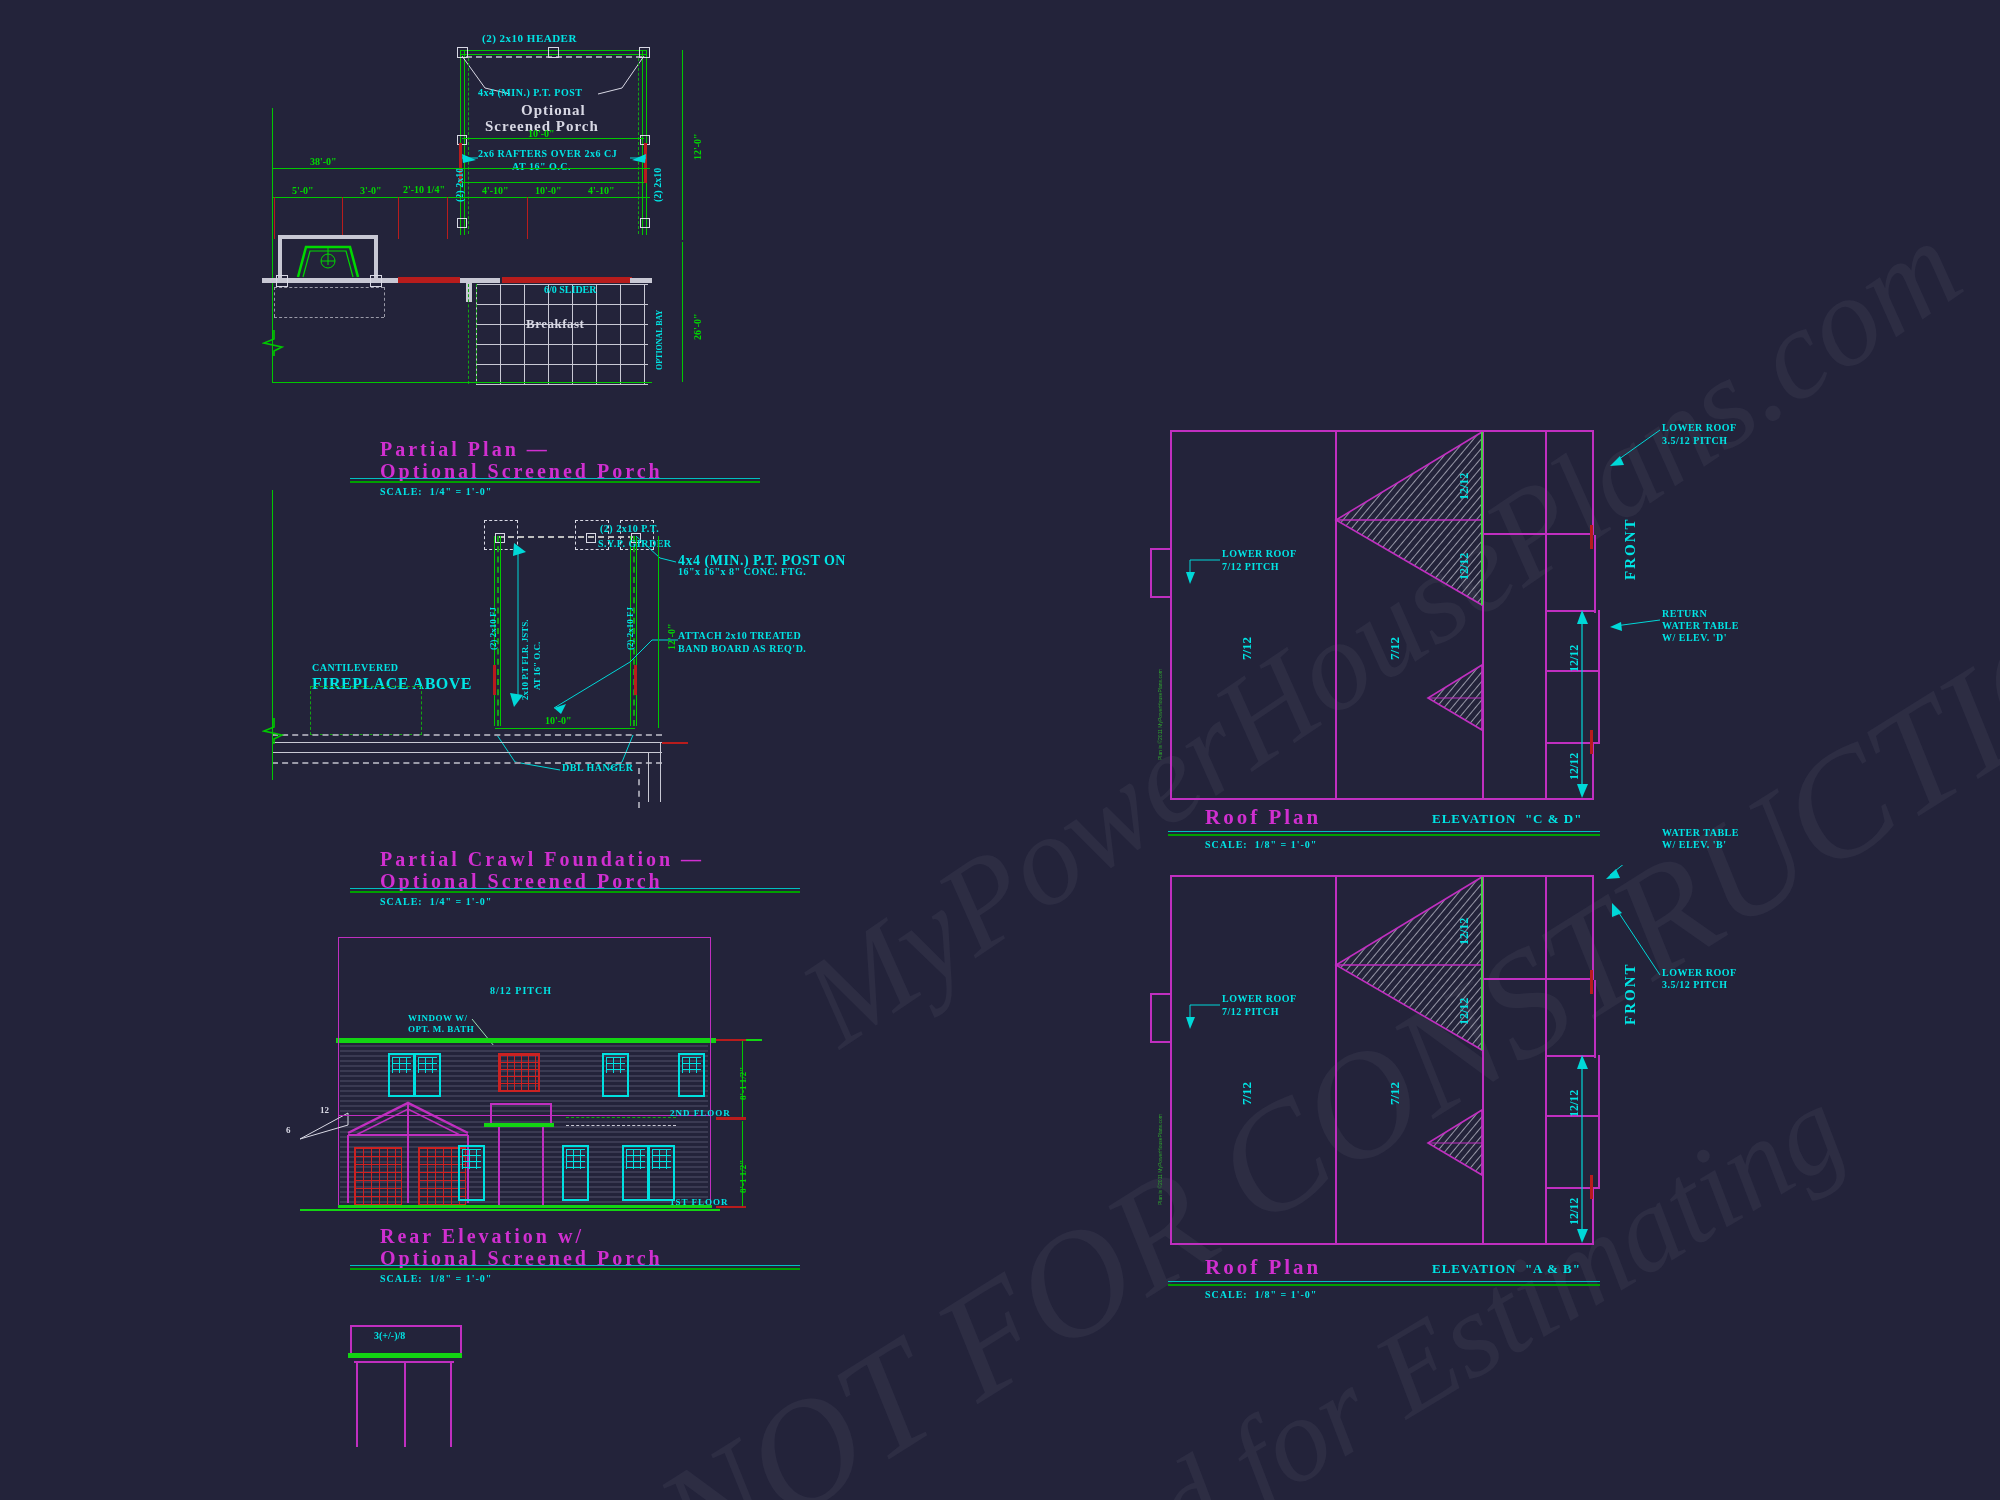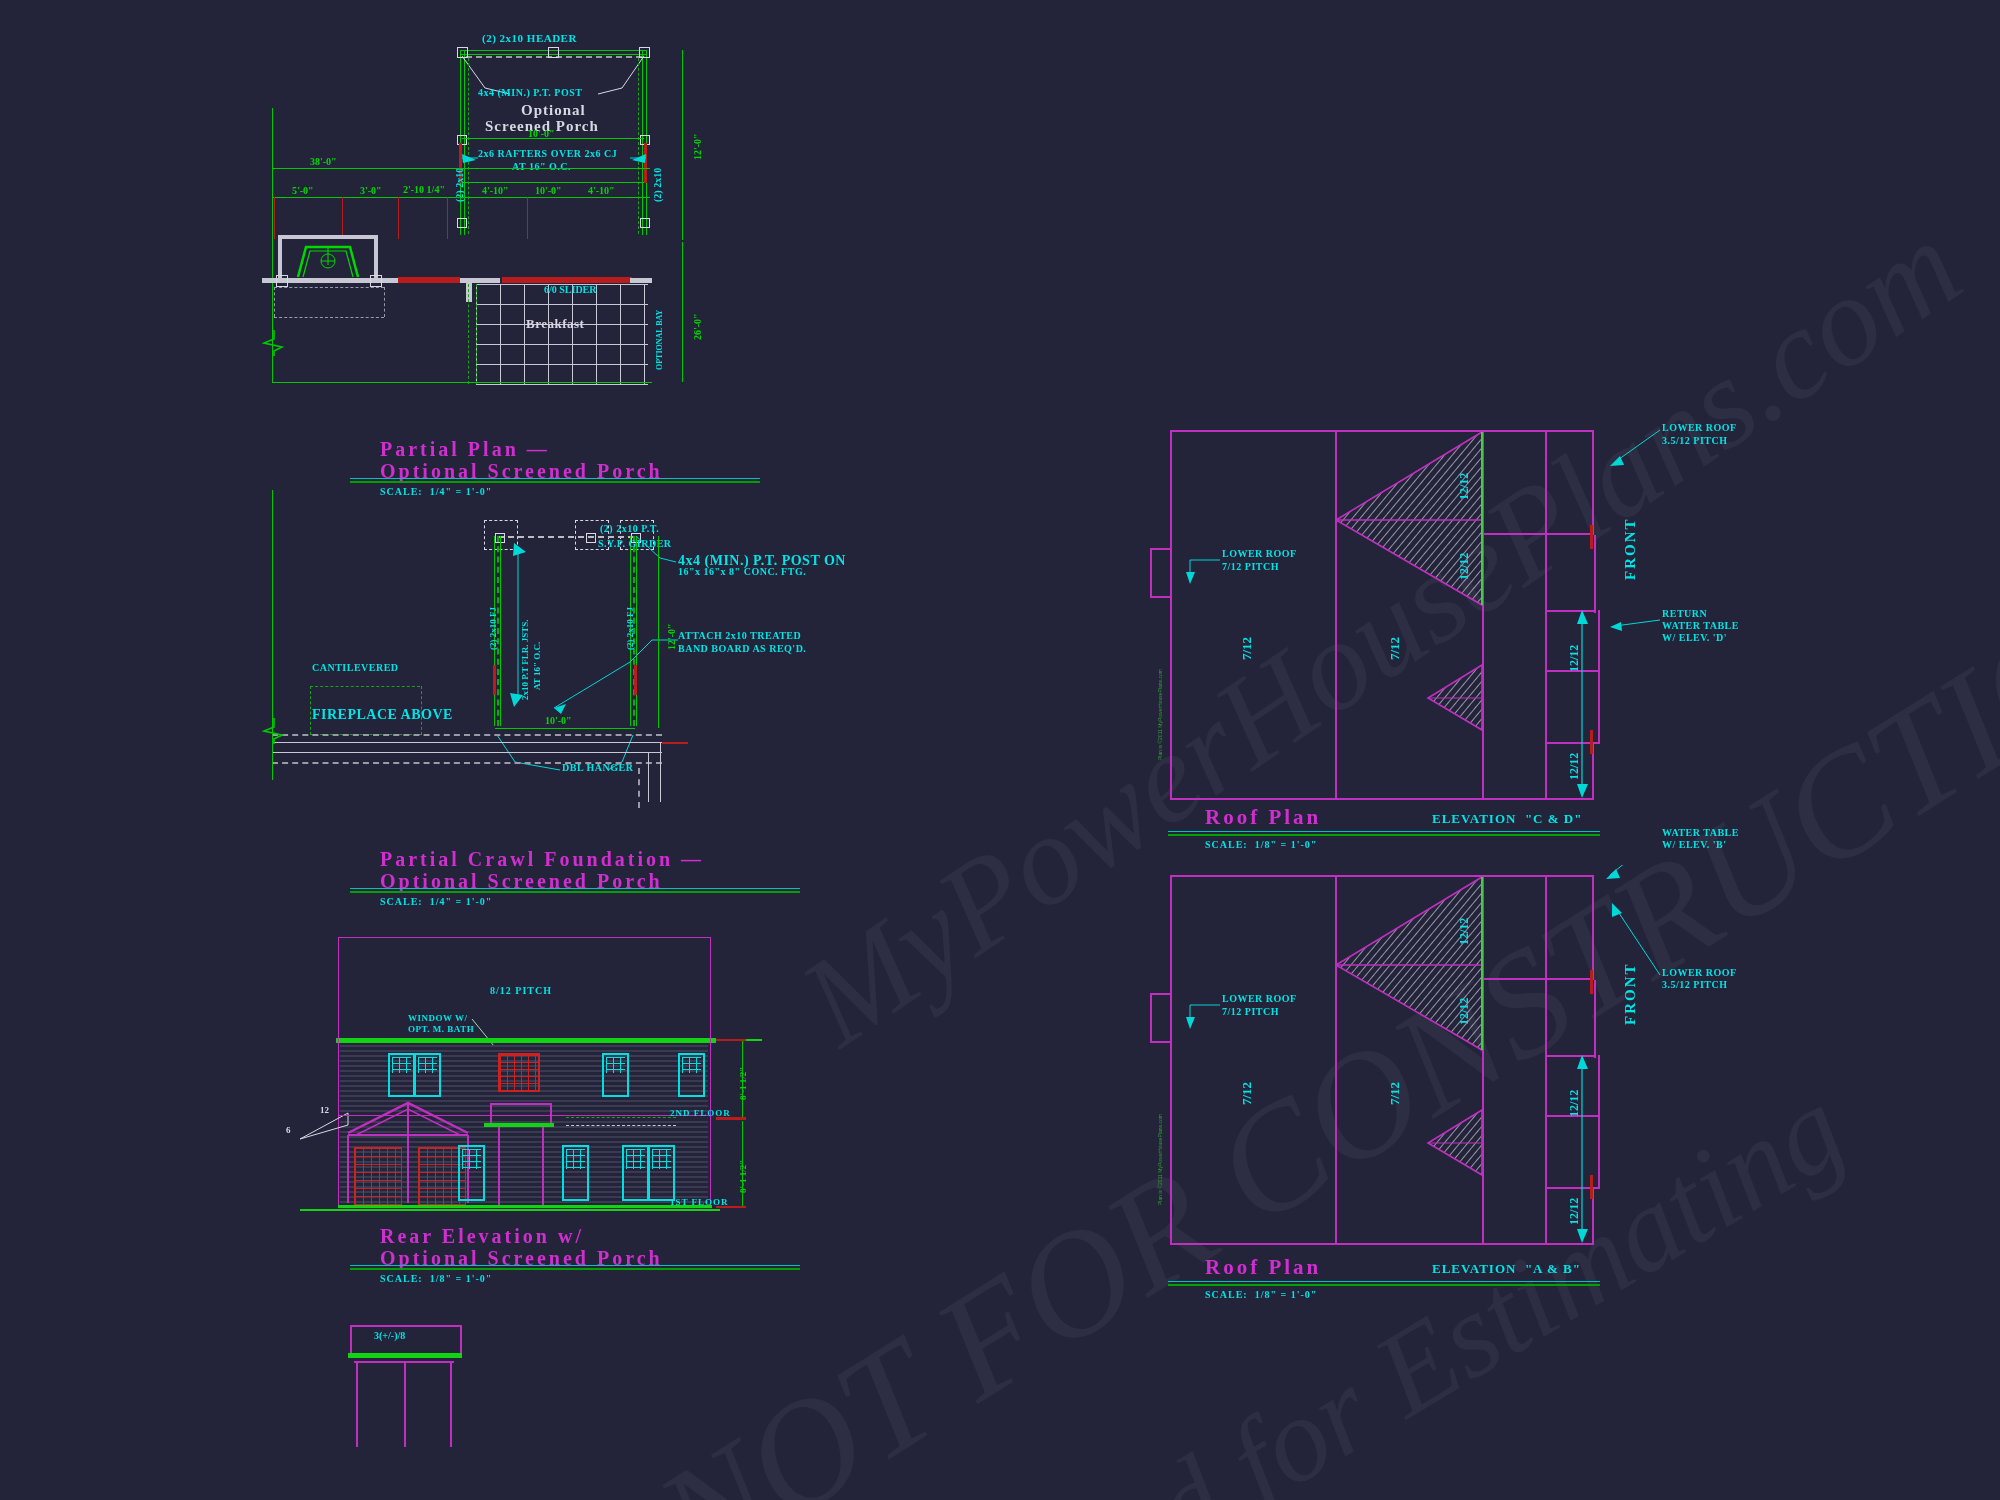--- a/index.html
+++ b/index.html
@@ -225,21 +225,21 @@
       <polyline points="303,245 292,272 278,280" fill="none" stroke="#00d8d8" stroke-width="1"></polyline>
     </svg>
 
     <div class="txt cy ser" style="left:348px;top:63px;font-size:14px;letter-spacing:.5px;">4x4 (MIN.) P.T. POST ON</div>
     <div class="txt cy ser" style="left:348px;top:76px;font-size:10px;letter-spacing:.5px;">16"x 16"x 8" CONC. FTG.</div>
 
     <div class="txt cy ser" style="left:348px;top:140px;font-size:10px;letter-spacing:.5px;">ATTACH 2x10 TREATED</div>
     <div class="txt cy ser" style="left:348px;top:153px;font-size:10px;letter-spacing:.5px;">BAND BOARD AS REQ'D.</div>
 
     <div class="txt cy ser" style="left:-18px;top:172px;font-size:10px;letter-spacing:.5px;">CANTILEVERED</div>
-    <div class="txt cy ser" style="left:-18px;top:185px;font-size:14px;letter-spacing:.5px;margin-top:32px;">FIREPLACE ABOVE</div>
+    <div class="txt cy ser" style="left:-18px;top:185px;font-size:16px;letter-spacing:.5px;">FIREPLACE ABOVE</div>
 
     <div class="txt cy ser" style="left:232px;top:272px;font-size:10px;letter-spacing:.5px;">DBL HANGER</div>
 
     <div class="txt cy ser vert" style="left:158px;top:160px;font-size:9px;transform:rotate(-90deg);">(2) 2x10 FJ</div>
     <div class="txt cy ser vert" style="left:295px;top:160px;font-size:9px;transform:rotate(-90deg);">(2) 2x10 FJ</div>
     <div class="txt cy ser vert" style="left:190px;top:210px;font-size:9px;transform:rotate(-90deg);">2x10 P.T FLR. JSTS.</div>
     <div class="txt cy ser vert" style="left:202px;top:200px;font-size:9px;transform:rotate(-90deg);">AT 16" O.C.</div>
 
     <div class="ln h g" style="left:165px;top:238px;width:140px;"></div>
     <div class="txt gr ser" style="left:215px;top:225px;font-size:10px;">10'-0"</div>

